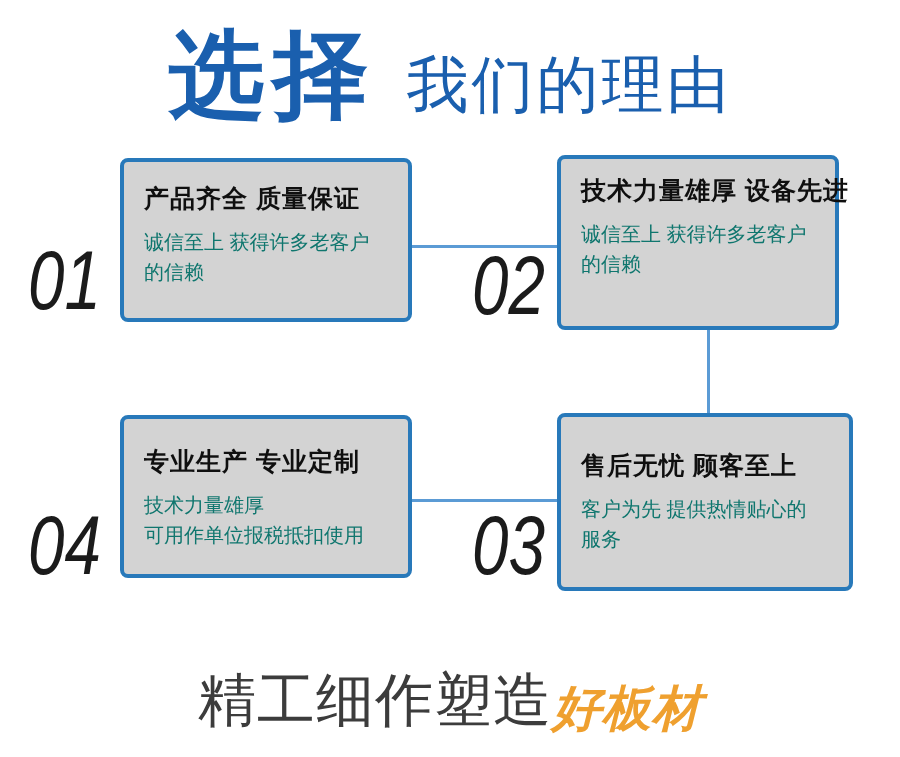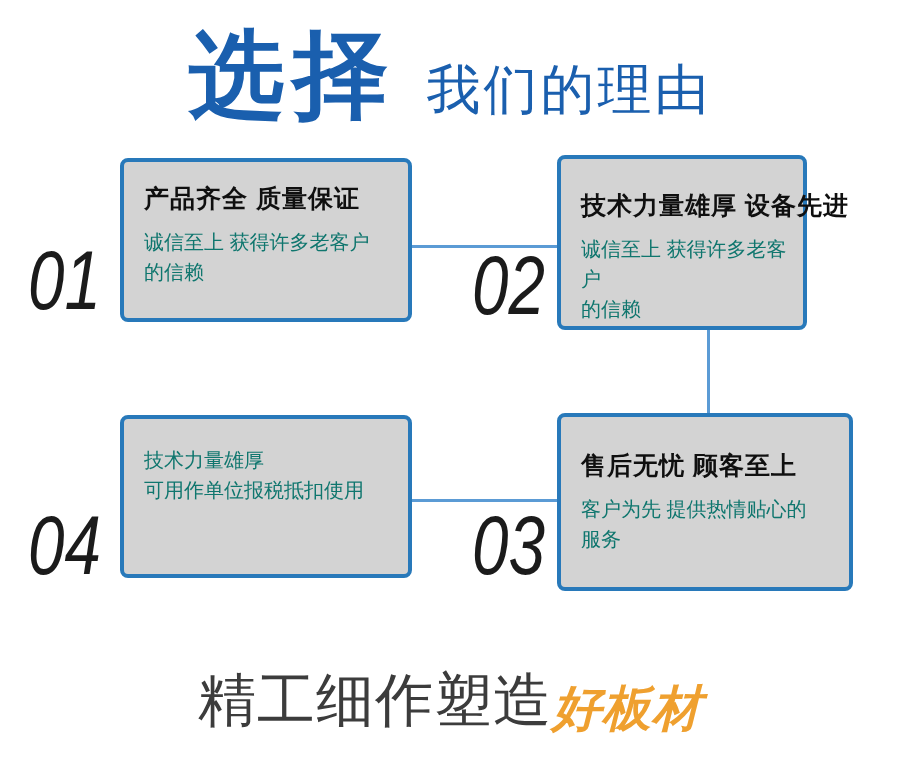--- a/index.html
+++ b/index.html
@@ -27,38 +27,38 @@
     display:flex;justify-content:center;align-items:flex-end;
     white-space:nowrap;
   }
   .title-emphasis{
     font-size:96px;line-height:1.06;
     font-weight:900;
     letter-spacing:8px;
     color:var(--title-blue);
   }
   .title-rest{
-    font-size:54px;line-height:1.0;
+    font-size:62px;line-height:1.0;
     font-weight:500;
     letter-spacing:3px;
     color:var(--title-blue);
     margin-left:30px;
     margin-bottom:10px;
   }
   
   .diagram{position:absolute;top:0;left:0;width:100%;height:100%;}
   .reason-box{
     position:absolute;
     background:var(--box-fill);
     border:4px solid var(--border-blue);
     border-radius:8px;
     padding:20px 12px 14px 20px;
   }
   .box-1{left:120px;top:158px;width:292px;height:164px;}
-  .box-2{left:557px;top:155px;width:250px;height:175px;padding-top:30px;}
+  .box-2{left:557px;top:155px;width:282px;height:175px;padding-top:15px;}
   .box-3{left:557px;top:413px;width:296px;height:178px;padding-top:32px;}
   .box-4{left:120px;top:415px;width:292px;height:163px;padding-top:26px;}
   .box-title{
     font-size:25px;
     font-weight:700;
     color:#0f0f0f;
     letter-spacing:1px;
     white-space:nowrap;
     margin-bottom:12px;
   }
@@ -139,20 +139,21 @@
 的信赖</div>
     </div>
 
     <div class="reason-box box-3">
       <div class="box-title">售后无忧 顾客至上</div>
       <div class="box-body">客户为先 提供热情贴心的
 服务</div>
     </div>
 
     <div class="reason-box box-4">
+      <div class="box-title">专业生产 专业定制</div>
       <div class="box-body">技术力量雄厚
 可用作单位报税抵扣使用</div>
     </div>
 
   </div>
 
   <div class="footer">
     <span class="footer-dark">精工细作塑造</span>
     <span class="footer-accent">好板材</span>
   </div>

